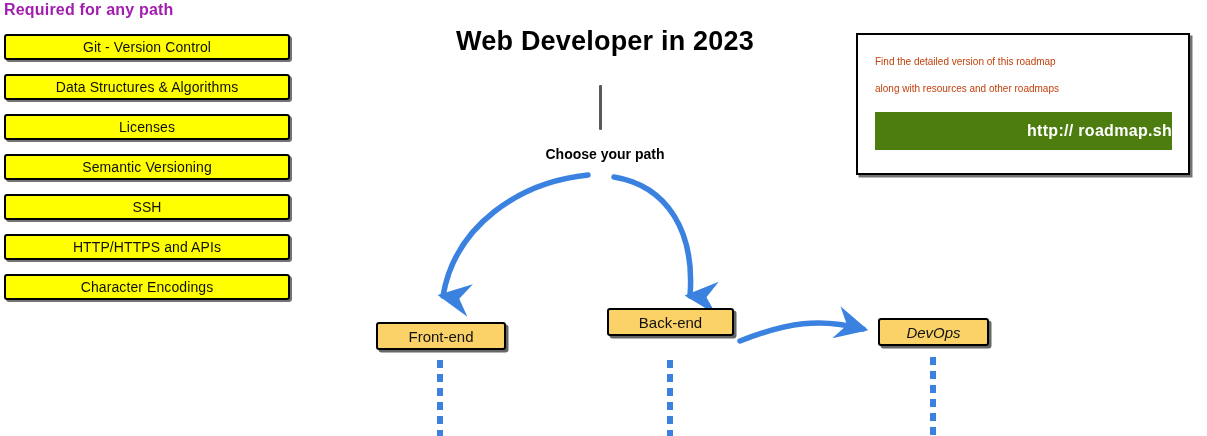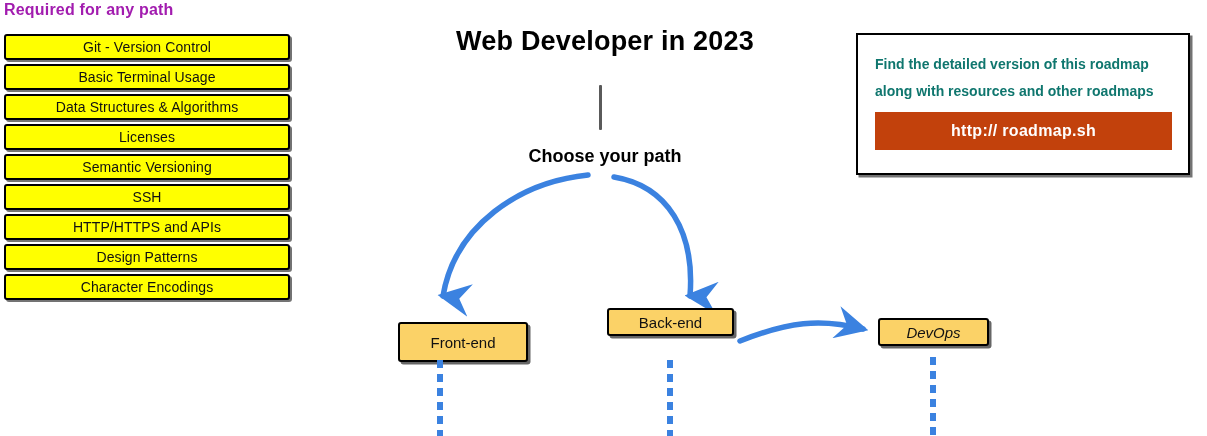--- a/index.html
+++ b/index.html
@@ -35,21 +35,21 @@
     position: absolute;
     left: 4px;
     top: 34px;
     width: 286px;
   }
   .req-item {
     position: relative;
     box-sizing: border-box;
     width: 286px;
     height: 26px;
-    margin-bottom: 4px;
+    margin-bottom: 14px;
     background: #ffff00;
     border: 2.5px solid #000000;
     border-radius: 3px;
     display: flex;
     align-items: center;
     justify-content: center;
     box-shadow: 2px 2px 0 rgba(0,0,0,0.55);
   }
   .req-item-label {
     font-size: 14px;
@@ -81,21 +81,21 @@
     height: 45px;
     background: #5a5a5a;
     border-radius: 1px;
   }
   #choose-path-label {
     position: absolute;
     left: 460px;
     top: 146px;
     width: 290px;
     text-align: center;
-    font-size: 18px;
+    font-size: 14px;
     font-weight: bold;
     color: #000000;
     white-space: nowrap;
   }
 
   
   #arrows-layer {
     position: absolute;
     left: 0;
     top: 0;
@@ -116,21 +116,21 @@
     justify-content: center;
     box-shadow: 2.5px 2.5px 0 rgba(0,0,0,0.6);
   }
   .path-box-label {
     font-size: 15px;
     color: #111111;
     font-weight: 500;
     white-space: nowrap;
     line-height: 1;
   }
-  #path-box-frontend { left: 398px; top: 322px; width: 130px; height: 40px; }
+  #path-box-frontend { left: 376px; top: 322px; width: 130px; height: 28px; }
   #path-box-backend  { left: 607px; top: 308px; width: 127px; height: 28px; }
   #path-box-devops   { left: 878px; top: 318px; width: 111px; height: 28px; font-style: italic; }
 
   
   .dotted-line {
     position: absolute;
     width: 6px;
     background-image: linear-gradient(#3b82e0 55%, rgba(255,255,255,0) 0%);
     background-position: left top;
     background-size: 6px 14px;
@@ -148,37 +148,37 @@
     width: 334px;
     height: 142px;
     box-sizing: border-box;
     background: #ffffff;
     border: 2.5px solid #000000;
     box-shadow: 2.5px 2.5px 0 rgba(0,0,0,0.55);
   }
   #info-line-1, #info-line-2 {
     position: absolute;
     left: 17px;
-    font-size: 14px;
-    color: #0f766e;
-    white-space: nowrap;
-    font-weight: 700;
+    font-size: 10px;
+    color: #c2410c;
+    white-space: nowrap;
+    font-weight: 400;
   }
   #info-line-1 { top: 21px; }
   #info-line-2 { top: 48px; }
   #roadmap-link-button {
     position: absolute;
     left: 17px;
     top: 77px;
     width: 297px;
     height: 38px;
-    background: #c2410c;
+    background: #4d7c0f;
     display: flex;
     align-items: center;
-    justify-content: center;
+    justify-content: flex-end;
     cursor: pointer;
   }
   #roadmap-link-label {
     font-size: 16px;
     font-weight: bold;
     color: #ffffff;
     letter-spacing: 0.3px;
     white-space: nowrap;
   }
 </style>
@@ -187,39 +187,33 @@
 
 <div id="canvas">
 
   <div id="required-heading">Required for any path</div>
 
   <div id="required-list">
     <div class="req-item">
       <span class="req-item-label">Git - Version Control</span>
     </div>
     <div class="req-item">
-      <span class="req-item-label">Basic Terminal Usage</span>
-    </div>
-    <div class="req-item">
       <span class="req-item-label">Data Structures &amp; Algorithms</span>
     </div>
     <div class="req-item">
       <span class="req-item-label">Licenses</span>
     </div>
     <div class="req-item">
       <span class="req-item-label">Semantic Versioning</span>
     </div>
     <div class="req-item">
       <span class="req-item-label">SSH</span>
     </div>
     <div class="req-item">
       <span class="req-item-label">HTTP/HTTPS and APIs</span>
-    </div>
-    <div class="req-item">
-      <span class="req-item-label">Design Patterns</span>
     </div>
     <div class="req-item">
       <span class="req-item-label">Character Encodings</span>
     </div>
   </div>
 
   <div id="main-title">Web Developer in 2023</div>
   <div id="title-stem"></div>
   <div id="choose-path-label">Choose your path</div>
 

